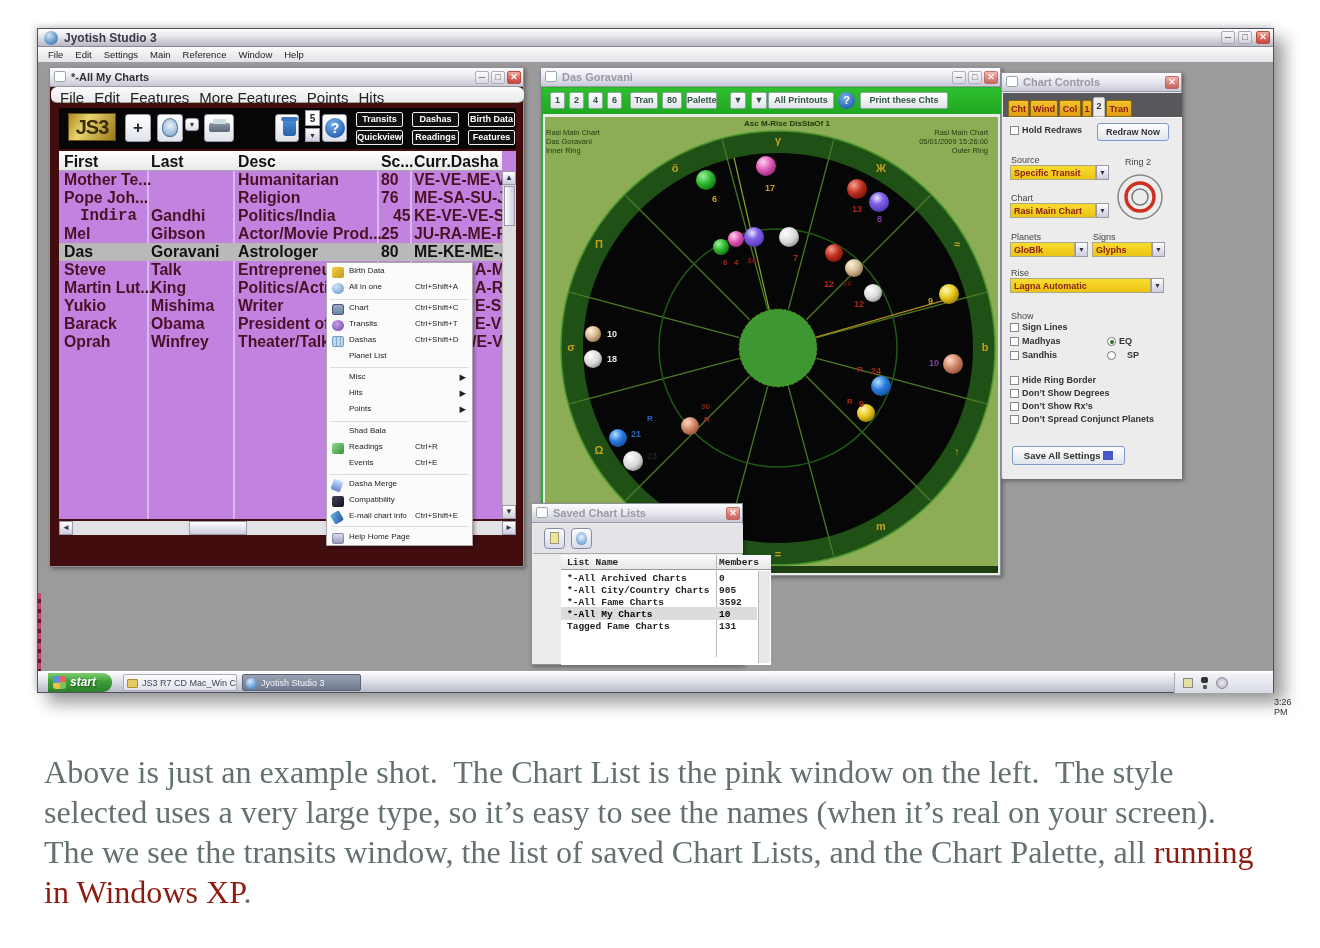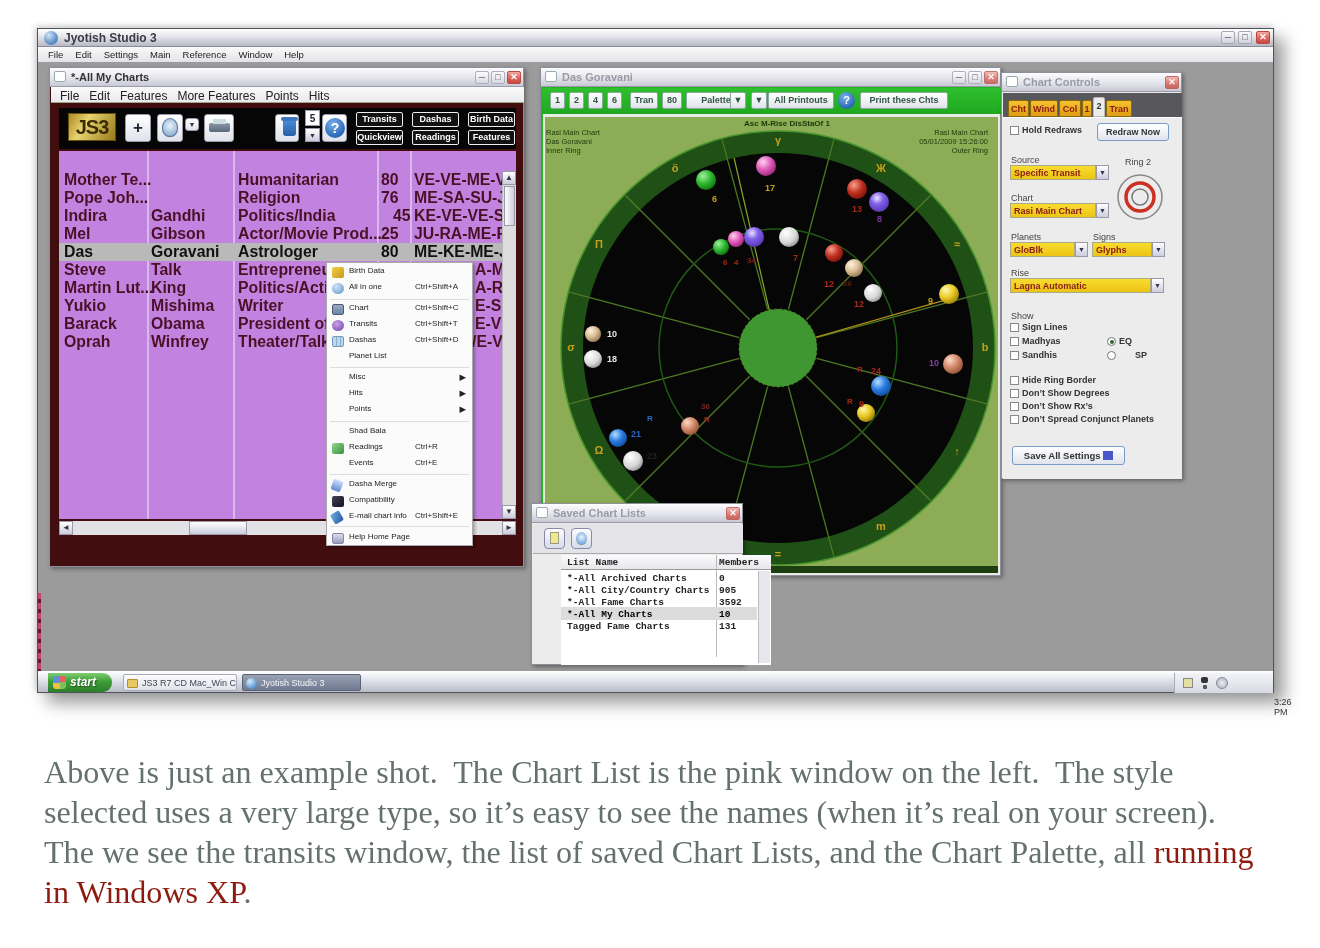--- a/index.html
+++ b/index.html
@@ -23,21 +23,21 @@
 .wbtn2.red { background:linear-gradient(#f0a8a0,#d85f55 60%,#c84a40); border-color:#b84a42; color:#fff; font-weight:bold; }
 
 .win { position:absolute; border:1px solid #8f8f9b; box-shadow:2px 2px 4px rgba(0,0,0,.35); background:#ececec; }
 
 #taskbar { position:absolute; left:0; bottom:0; width:100%; height:21px; background:linear-gradient(#fdfdfe,#e8eaf0 30%,#c3c6d1 85%,#b8bbc8); border-top:1px solid #fff; }
 #startbtn { position:absolute; left:10px; top:1px; width:64px; height:19px; border-radius:0 9px 9px 0; background:linear-gradient(#7fce6f,#3d9e38 45%,#2c7f2b); color:#fff; font-weight:bold; font-style:italic; font-size:12px; line-height:19px; text-align:left; padding-left:22px; text-shadow:1px 1px 1px rgba(0,0,0,.4); }
 .tbitem { position:absolute; top:2px; height:17px; border-radius:2px; font-size:9px; line-height:17px; white-space:nowrap; overflow:hidden; }
 #tray { position:absolute; right:0; top:1px; width:99px; height:20px; background:linear-gradient(#f3f4f8,#d7dae3); border-left:1px solid #aab; font-size:9px; color:#333; }
 
 #w1 { left:11px; top:38px; width:475px; height:500px; background:#420d0e; }
-#w1menu { position:absolute; left:1px; top:19px; width:473px; height:16px; background:linear-gradient(#fbfbfb,#e9e9ef); font-size:12px; color:#222; border-bottom:1px solid #9a8; padding-top:2px; }
+#w1menu { position:absolute; left:1px; top:19px; width:473px; height:16px; background:linear-gradient(#fbfbfb,#e9e9ef); font-size:15px; color:#222; border-bottom:1px solid #9a8; padding-top:2px;border-radius:6px; }
 #w1menu span { margin-right:10px; }
 #tbar { position:absolute; left:9px; top:40px; width:457px; height:41px; background:#060606; }
 .tbtn { position:absolute; top:6px; height:28px; background:linear-gradient(#ffffff,#dfe3ea); border:1px solid #99a; border-radius:3px; }
 .blkbtn { position:absolute; width:47px; height:15px; background:#111; border:1px solid #eee; border-radius:2px; color:#fff; font-size:9px; font-weight:bold; text-align:center; line-height:13px; }
 #grid { position:absolute; left:9px; top:83px; width:457px; height:368px; background:#c283e0; overflow:hidden; }
 .hdr { position:absolute; left:0; top:0; width:443px; height:20px; background:linear-gradient(#ffffff,#e9e9ec); border-bottom:1px solid #aaa; }
 .hdr span, .row span { position:absolute; font-weight:bold; font-size:15.8px; white-space:nowrap; }
 .row { position:absolute; left:0; width:443px; height:18px; color:#4b1026; }
 .vline { position:absolute; top:0; bottom:0; width:2px; background:#d9b8ea; }
 #vsb { position:absolute; right:0; top:20px; width:14px; height:348px; background:#ddd; border-left:1px solid #bbb; }
@@ -117,34 +117,41 @@
       <div class="blkbtn" style="left:353px;top:22px;">Readings</div>
       <div class="blkbtn" style="left:297px;top:22px;">Quickview</div>
       <div class="blkbtn" style="left:409px;top:4px;">Birth Data</div>
       <div class="blkbtn" style="left:409px;top:22px;">Features</div>
     </div>
     <div id="grid">
       <div class="vline" style="left:88px;"></div>
       <div class="vline" style="left:174px;"></div>
       <div class="vline" style="left:318px;"></div>
       <div class="vline" style="left:351px;"></div>
+      <div class="hdr" style="color:#111;">
+        <span style="left:5px;top:2px;">First</span>
+          <span style="left:92px;top:2px;">Last</span>
+          <span style="left:179px;top:2px;">Desc</span>
+          <span style="left:322px;top:2px;">Sc...</span>
+          <span style="left:355px;top:2px;">Curr.Dasha</span>
+      </div>
       <div class="row" style="top:20px;">
           <span style="left:5px;">Mother Te...</span>
           <span style="left:179px;">Humanitarian</span>
           <span style="left:322px;">80</span>
           <span style="left:355px;">VE-VE-ME-VI</span>
         </div>
       <div class="row" style="top:38px;">
           <span style="left:5px;">Pope Joh...</span>
           <span style="left:179px;">Religion</span>
           <span style="left:322px;">76</span>
           <span style="left:355px;">ME-SA-SU-JU</span>
         </div>
       <div class="row" style="top:56px;">
-          <span style="left:5px;">Indira</span>
+          <span style="left:21px;font-family:Liberation Mono, monospace;">Indira</span>
           <span style="left:92px;">Gandhi</span>
           <span style="left:179px;">Politics/India</span>
           <span style="left:322px;margin-left:12px;">45</span>
           <span style="left:355px;">KE-VE-VE-SU</span>
         </div>
       <div class="row" style="top:74px;">
           <span style="left:5px;">Mel</span>
           <span style="left:92px;">Gibson</span>
           <span style="left:179px;">Actor/Movie Prod...</span>
           <span style="left:322px;">25</span>
@@ -252,21 +259,21 @@
       <div class="wbtn" style="right:18px;">□</div>
       <div class="wbtn red" style="right:2px;opacity:.75;">✕</div>
     </div>
     <div id="w2bar" style="position:absolute;left:1px;top:20px;width:459px;height:26px;background:linear-gradient(#2fbf2f,#1fa81f);">
       <div class="gbtn" style="left:8px;width:15px;">1</div>
       <div class="gbtn" style="left:27px;width:15px;">2</div>
       <div class="gbtn" style="left:46px;width:15px;">4</div>
       <div class="gbtn" style="left:65px;width:15px;">6</div>
       <div class="gbtn" style="left:88px;width:28px;">Tran</div>
       <div class="gbtn" style="left:120px;width:20px;">80</div>
-      <div class="gbtn" style="left:144px;width:60px;">Palette</div>
+      <div class="gbtn" style="left:144px;width:31px;">Palette</div>
       <div class="gbtn" style="left:188px;width:16px;">▼</div>
       <div class="gbtn" style="left:209px;width:16px;">▼</div>
       <div class="gbtn" style="left:226px;width:66px;">All Printouts</div>
       <div style="position:absolute;left:296px;top:4px;width:17px;height:17px;border-radius:50%;background:radial-gradient(circle at 40% 30%,#7ab0e8,#2a68b8 70%,#1a4888);color:#fff;font-weight:bold;font-size:11px;text-align:center;line-height:17px;">?</div>
       <div class="gbtn" style="left:318px;width:88px;">Print these Chts</div>
     </div>
     <svg id="wheel" style="position:absolute;left:2px;top:46px;" width="457" height="461" viewBox="0 0 457 461">
       <defs>
         <radialGradient id="pWhite" cx="0.35" cy="0.3" r="0.8">
             <stop offset="0" stop-color="#ffffff"></stop>
@@ -450,21 +457,21 @@
       <div class="cb" style="left:7px;top:205px;"></div>
         <div class="cblbl" style="left:19px;top:204px;">Sign Lines</div>
       <div class="cb" style="left:7px;top:219px;"></div>
         <div class="cblbl" style="left:19px;top:218px;">Madhyas</div>
       <div class="cb" style="left:7px;top:233px;"></div>
         <div class="cblbl" style="left:19px;top:232px;">Sandhis</div>
       <div style="position:absolute;left:104px;top:219px;width:9px;height:9px;border-radius:50%;background:#fff;border:1px solid #777;"></div>
       <div style="position:absolute;left:106.5px;top:221.5px;width:4px;height:4px;border-radius:50%;background:#2a6a2a;"></div>
       <div class="cblbl" style="left:116px;top:218px;">EQ</div>
       <div style="position:absolute;left:104px;top:233px;width:9px;height:9px;border-radius:50%;background:#fff;border:1px solid #777;"></div>
-      <div class="cblbl" style="left:132px;top:232px;">SP</div>
+      <div class="cblbl" style="left:124px;top:232px;">SP</div>
       <div class="cb" style="left:7px;top:258px;"></div>
         <div class="cblbl" style="left:19px;top:257px;">Hide Ring Border</div>
       <div class="cb" style="left:7px;top:271px;"></div>
         <div class="cblbl" style="left:19px;top:270px;">Don’t Show Degrees</div>
       <div class="cb" style="left:7px;top:284px;"></div>
         <div class="cblbl" style="left:19px;top:283px;">Don’t Show Rx’s</div>
       <div class="cb" style="left:7px;top:297px;"></div>
         <div class="cblbl" style="left:19px;top:296px;">Don’t Spread Conjunct Planets</div>
       <div style="position:absolute;left:9px;top:328px;width:113px;height:19px;background:linear-gradient(#fff,#e0e4ec);border:1px solid #7a9ac8;border-radius:3px;font-size:9.5px;font-weight:bold;color:#333;text-align:center;line-height:18px;">Save All Settings <span style="display:inline-block;width:10px;height:9px;background:#4858c8;vertical-align:-1px;"></span></div>
     </div>

